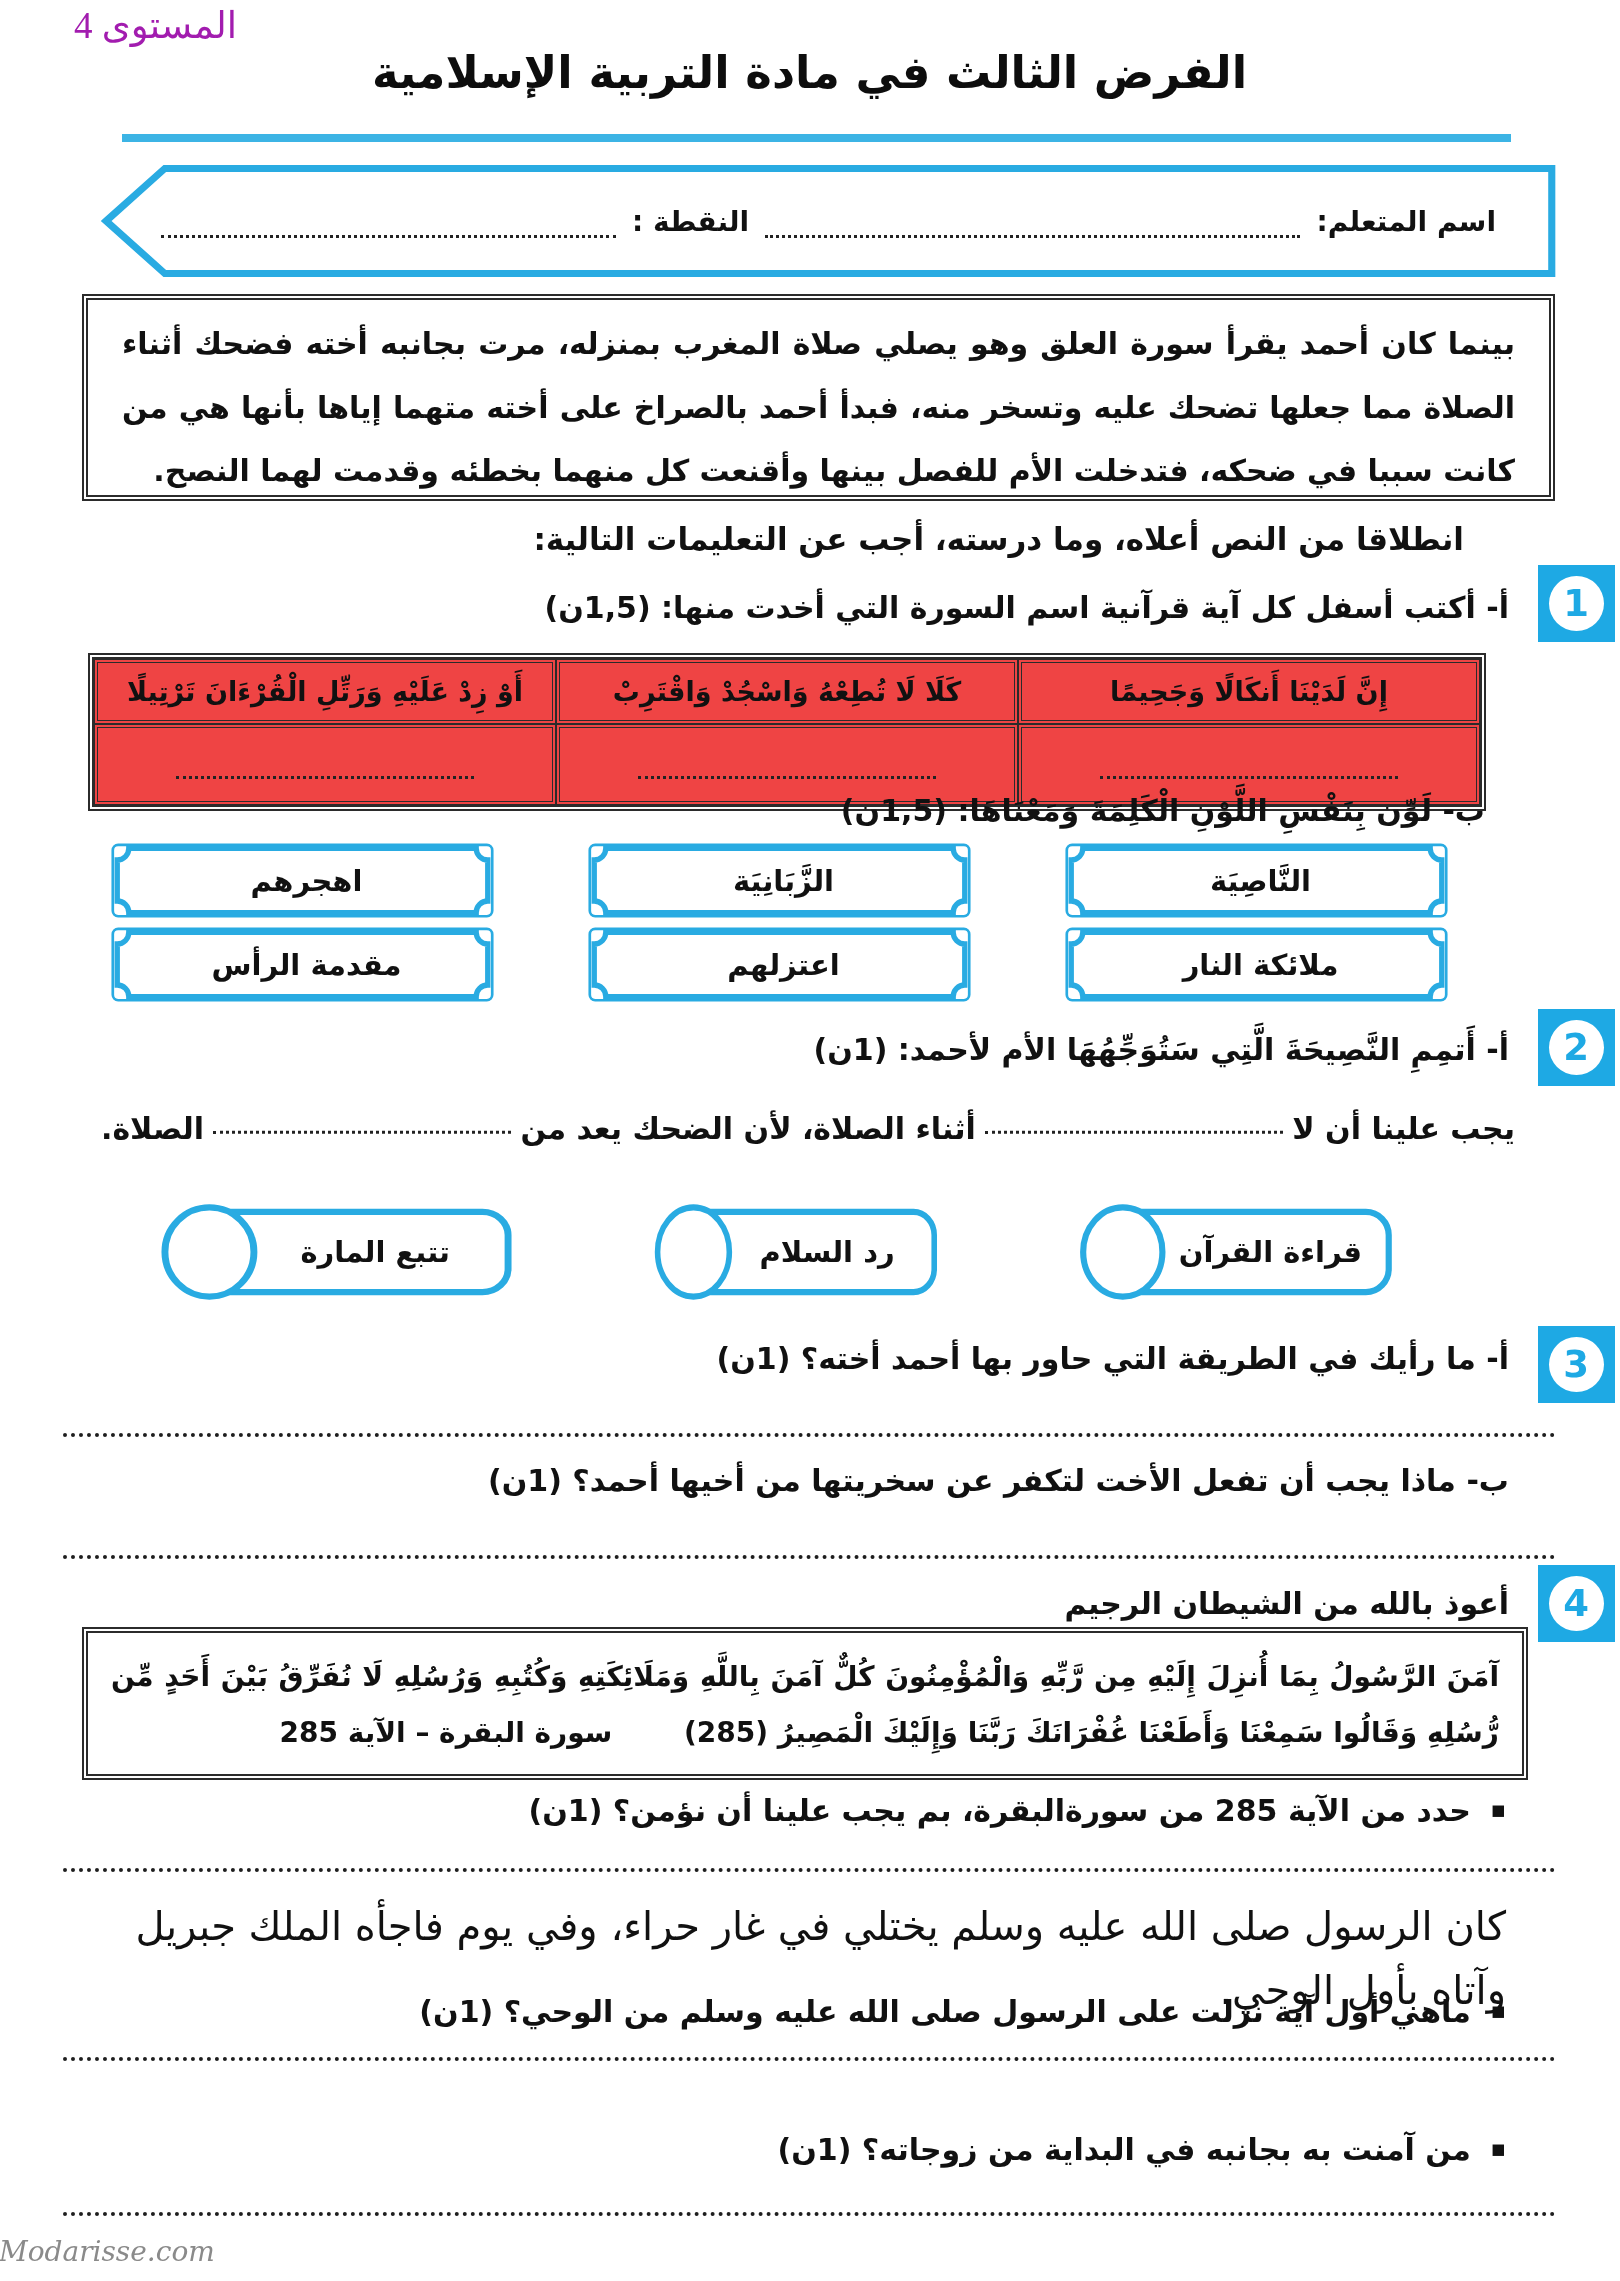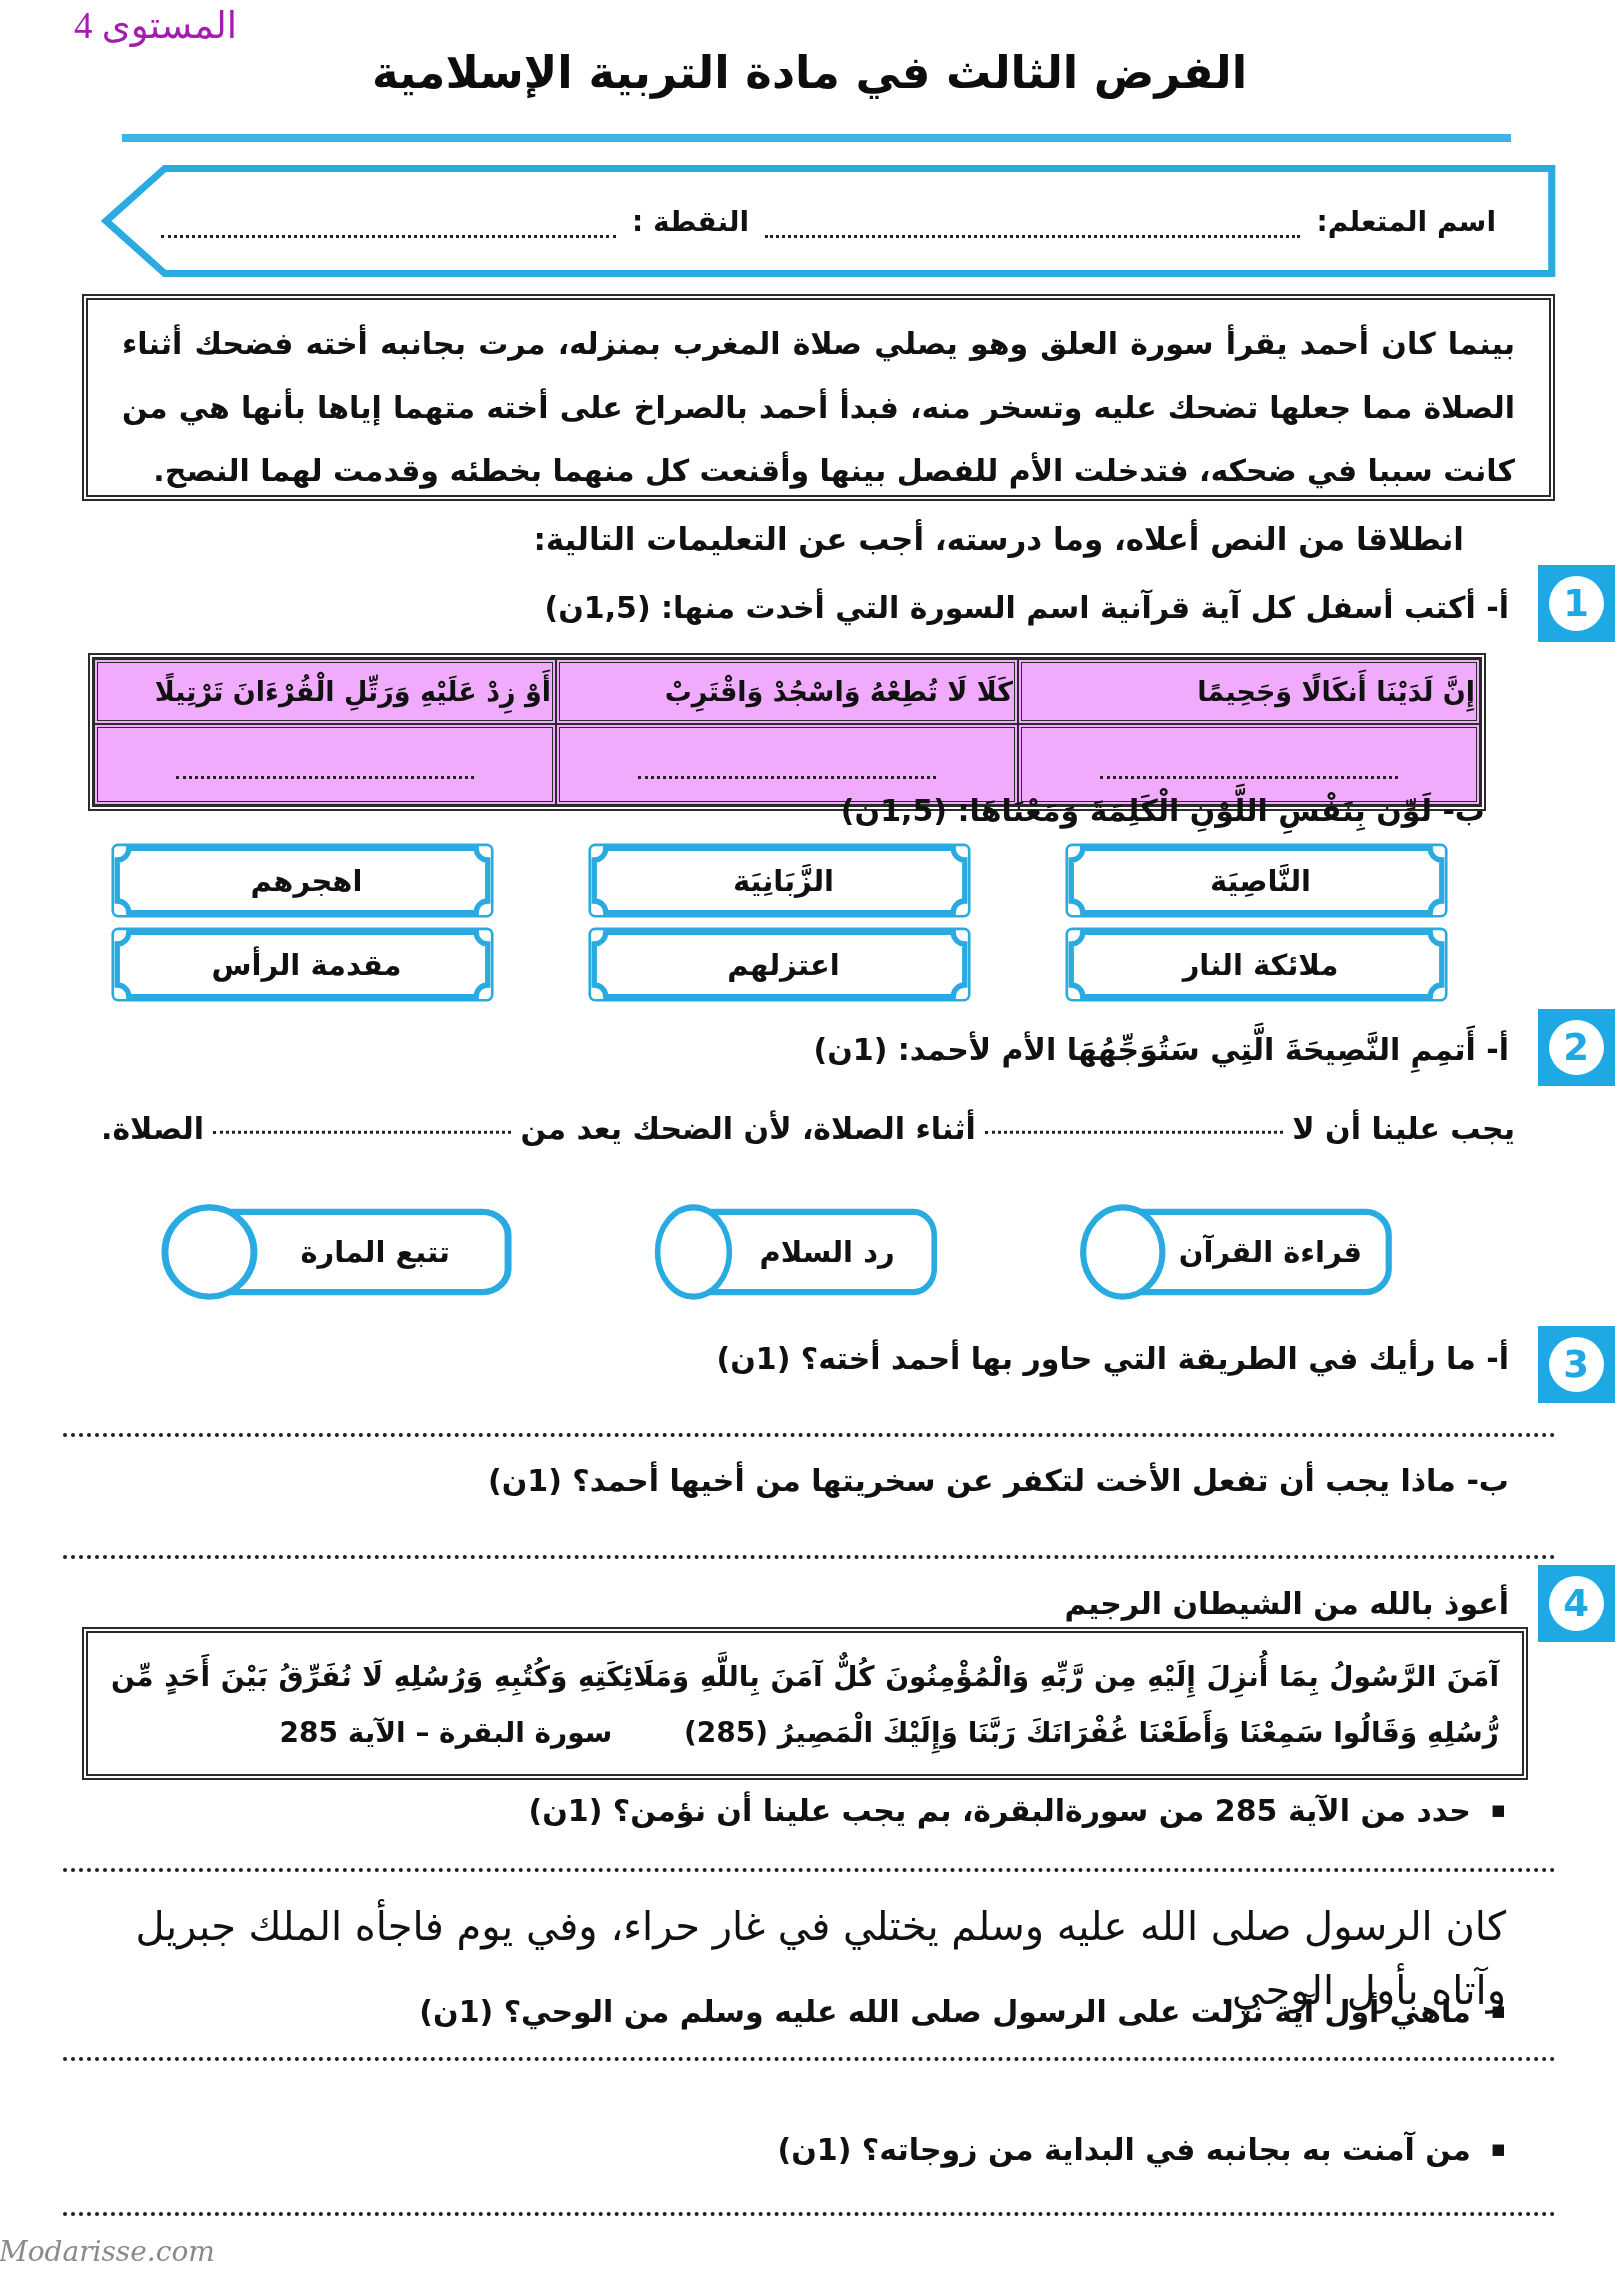--- a/index.html
+++ b/index.html
@@ -87,22 +87,22 @@
 
   
   .verse-table{
     left:89px;right:134px;top:653px;
     border-collapse:separate;border-spacing:0;
     width:1398px;table-layout:fixed;
     border:6.2px double #2b2b2b;
   }
   .verse-table td{
     border:4.5px double #2b2b2b;
-    vertical-align:middle;
-    background:#f0abfc;
+    text-align:center;vertical-align:middle;
+    background:#ef4444;
   }
   .vh{height:55px;font-size:27px;font-weight:bold;}
   .va{height:71px;}
   .cell-dots{
     width:66%;margin:36px auto 10.7px auto;
     border-bottom:3.6px dotted #222;height:0;
   }
 
   
   .plaque-row{

